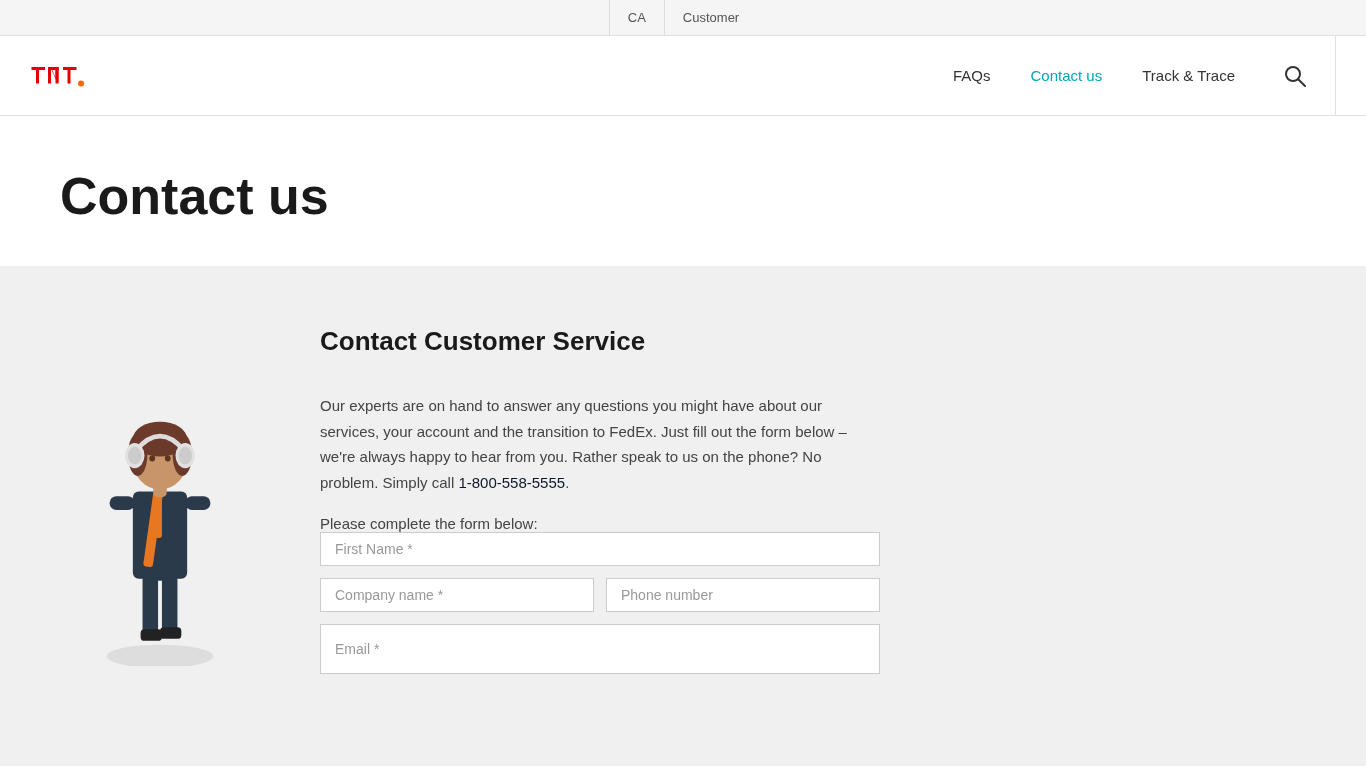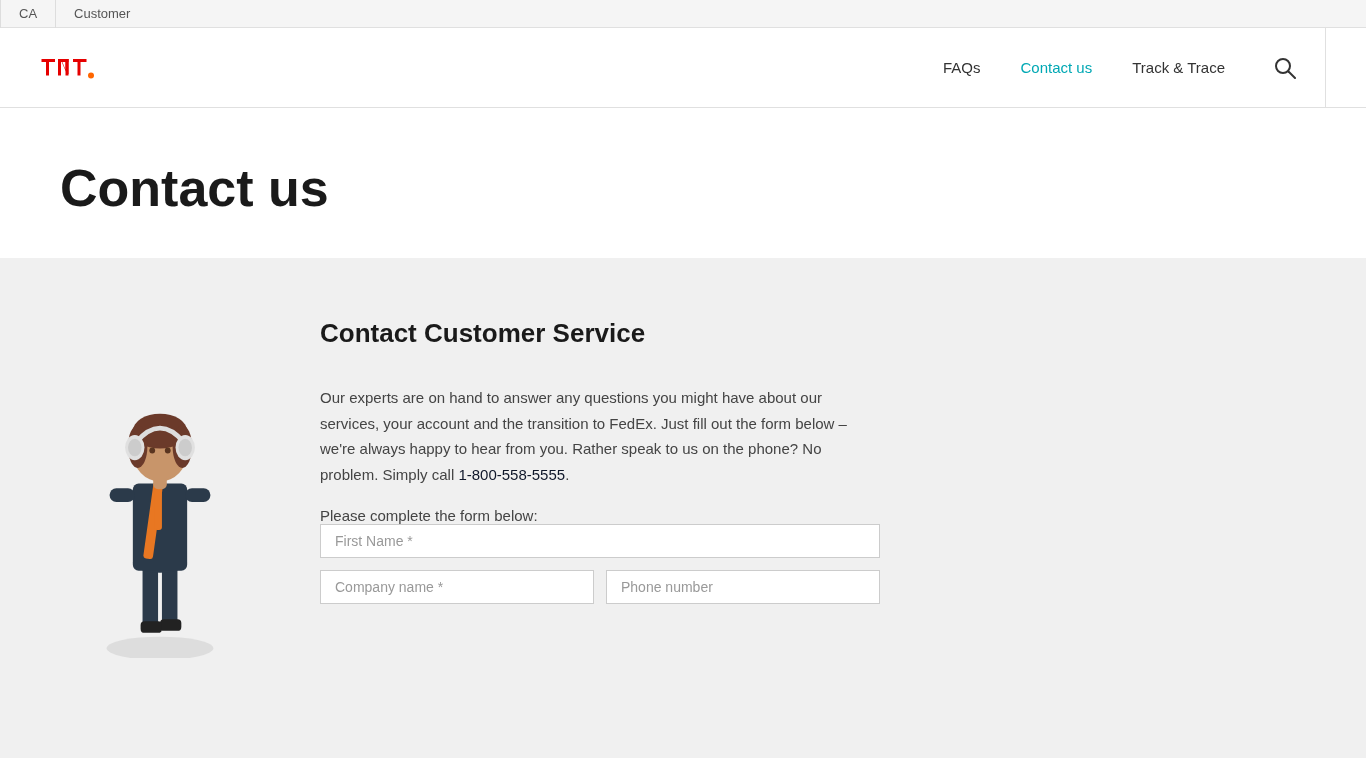--- a/index.html
+++ b/index.html
@@ -12,24 +12,24 @@
       font-family: Arial, sans-serif;
       background: #fff;
       width: 1366px;
       min-height: 768px;
       overflow-x: hidden;
     }
 
     
     .top-bar {
       background: #f5f5f5;
-      height: 28px;
-      display: flex;
-      align-items: center;
-      justify-content: flex-start;
+      height: 36px;
+      display: flex;
+      align-items: center;
+      justify-content: center;
       border-bottom: 1px solid #e0e0e0;
     }
 
     .top-bar-items {
       display: flex;
       align-items: center;
     }
 
     .top-bar-item {
       padding: 0 18px;
@@ -41,21 +41,21 @@
       border-left: 1px solid #ddd;
       cursor: pointer;
     }
 
     
     .header {
       background: #fff;
       height: 80px;
       display: flex;
       align-items: center;
-      padding: 0 40px;
+      padding: 0 30px;
       border-bottom: 1px solid #e0e0e0;
       position: relative;
     }
 
     .logo-area {
       display: flex;
       align-items: center;
       margin-right: auto;
     }
 
@@ -319,15 +319,18 @@
 
     <div class="form-row">
       <input type="text" class="form-input" placeholder="First Name *" style="">
     </div>
 
     <div class="form-row">
       <input type="text" class="form-input" placeholder="Company name *" style="">
       <input type="tel" class="form-input" placeholder="Phone number" style="">
     </div>
 
+    <div class="form-row">
+      <input type="email" class="form-input-full" placeholder="Email *" style="">
+    </div>
 
   </div>
 </section>
 
 </body></html>

